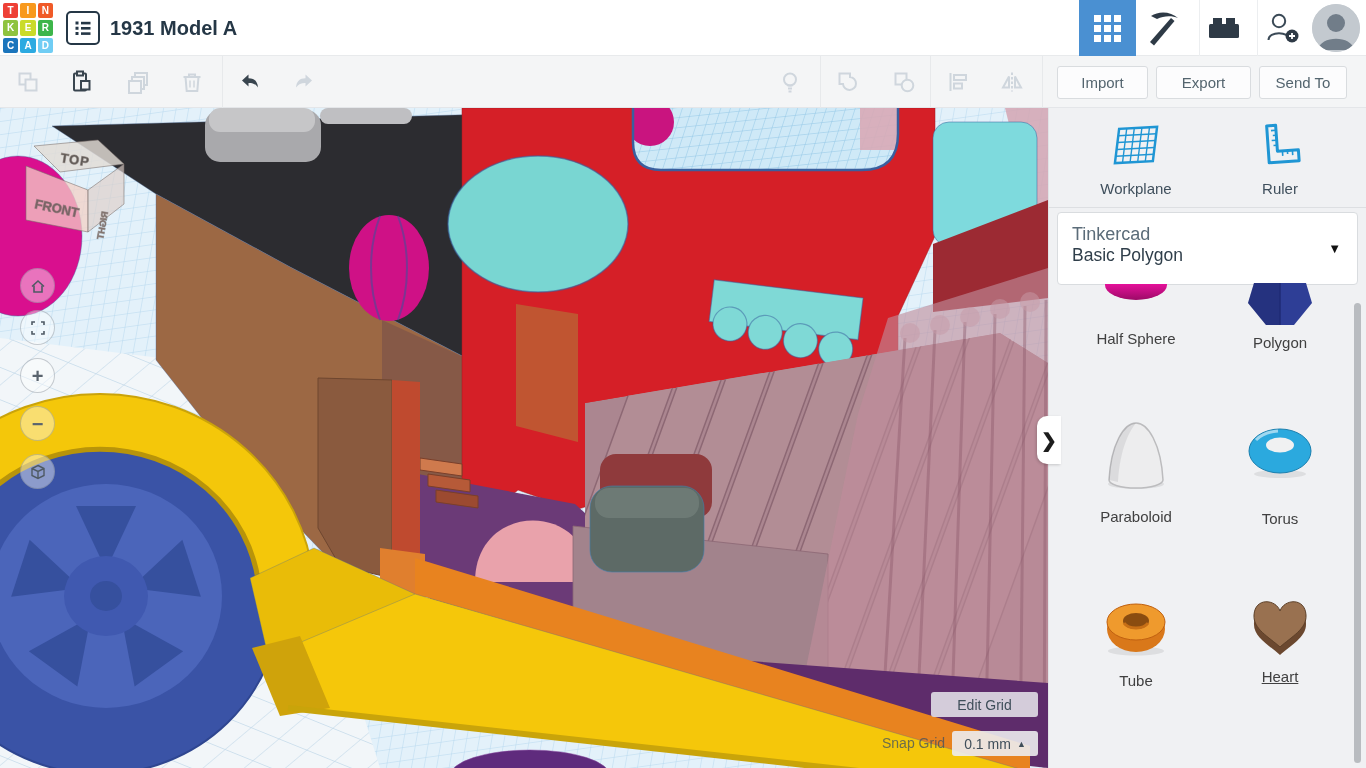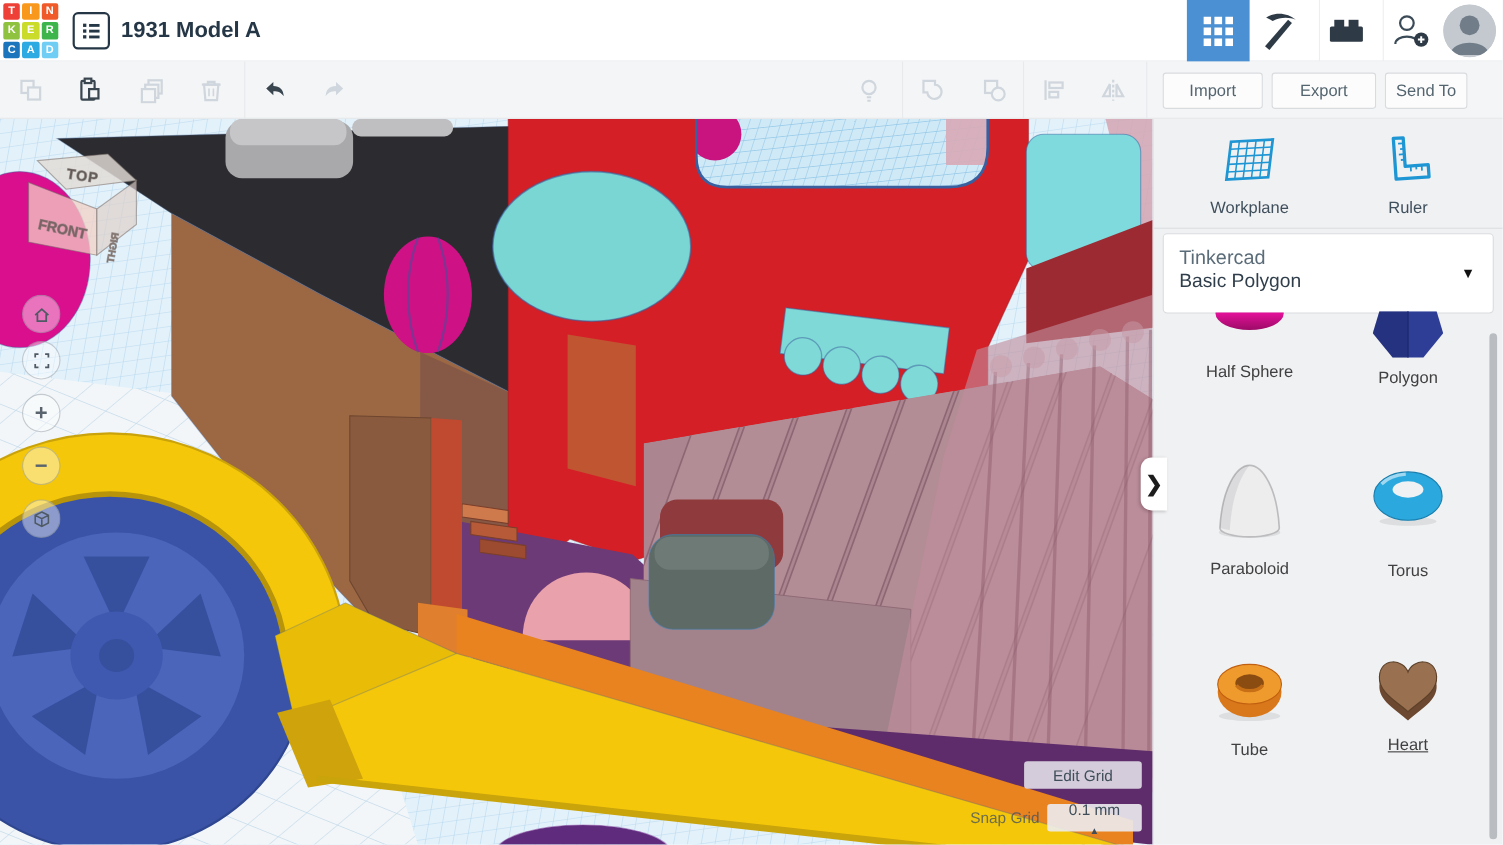--- a/index.html
+++ b/index.html
@@ -27,21 +27,21 @@
   .tsep { position:absolute; top:0; width:1px; height:52px; background:#e7e9eb; }
   .tbtn { position:absolute; top:10px; height:33px; background:#fcfcfd; border:1px solid #d9dcdf; border-radius:3px; color:#54656f; font-size:15px; font-family:"Liberation Sans",sans-serif; cursor:pointer; }
 
   
   .viewport { position:absolute; left:0; top:108px; width:1048px; height:660px; overflow:hidden; background:#e3f1fa; }
   .vc { position:absolute; left:20px; width:35px; height:35px; border-radius:50%; background:rgba(255,255,255,0.42); border:1px solid rgba(100,112,124,0.35); display:flex; align-items:center; justify-content:center; cursor:pointer; color:#4f5a64; }
   .vc .glyph { font-size:20px; font-weight:bold; color:#5a646e; line-height:1; }
   .collapse-tab { position:absolute; left:1037px; top:416px; width:24px; height:48px; background:#fff; border-radius:10px 0 0 10px; box-shadow:-1px 1px 3px rgba(0,0,0,0.18); display:flex; align-items:center; justify-content:center; font-size:19px; font-weight:bold; color:#1c1c1c; cursor:pointer; z-index:45; }
   .edit-grid { position:absolute; left:931px; top:584px; width:107px; height:25px; background:rgba(233,233,237,0.85); border-radius:3px; color:#3f4e5a; font-size:14px; display:flex; align-items:center; justify-content:center; cursor:pointer; }
   .snap-label { position:absolute; left:882px; top:627px; font-size:14px; color:rgba(63,79,97,0.75); }
-  .snap-btn { position:absolute; left:952px; top:623px; width:86px; height:25px; background:rgba(236,236,240,0.9); border-radius:3px; color:#3f4e5a; font-size:14px; display:flex; align-items:center; justify-content:center; gap:6px; cursor:pointer;flex-direction:column; }
+  .snap-btn { position:absolute; left:952px; top:623px; width:86px; height:25px; background:rgba(236,236,240,0.9); border-radius:3px; color:#3f4e5a; font-size:14px; display:flex; align-items:center; justify-content:center; gap:6px; cursor:pointer; }
   .snap-btn .caret { font-size:9px; }
 
   
   .panel { position:absolute; left:1048px; top:108px; width:318px; height:660px; background:#f0f1f3; border-left:1px solid #e2e4e7; z-index:30; }
   .ptool { position:absolute; top:14px; width:120px; text-align:center; cursor:pointer; }
   .ptool .plabel { margin-top:8px; font-size:15px; color:#3f4f5c; }
   .pdivider { position:absolute; left:0; top:99px; width:318px; height:1px; background:#dddfe2; }
   .libcard { position:absolute; left:8px; top:104px; width:301px; height:73px; background:#fff; border:1px solid #d9dcdf; border-radius:4px; cursor:pointer; }
   .libcard .brand { position:absolute; left:14px; top:11px; font-size:18px; color:#5b6c79; }
   .libcard .sel { position:absolute; left:14px; top:32px; font-size:17.5px; color:#2f3e4a; }
@@ -196,21 +196,21 @@
     <button class="tbi" style="left:992px;">
       <svg width="24" height="24" viewBox="0 0 24 24" stroke="#cfd6dd" stroke-width="2" fill="none">
         <path d="M12,2.5 V21.5" stroke-dasharray="2.5 2"></path>
           <path d="M9,6.5 L3,17.5 H9 Z"></path>
           <path d="M15,6.5 L21,17.5 H15 Z"></path>
       </svg>
     </button>
     <div class="tsep" style="left:1042px;"></div>
     <button class="tbtn" style="left:1057px;width:91px;">Import</button>
     <button class="tbtn" style="left:1156px;width:95px;">Export</button>
-    <button class="tbtn" style="left:1259px;width:75px;">Send To</button>
+    <button class="tbtn" style="left:1259px;width:88px;">Send To</button>
   </div>
 
   <div class="viewport">
     <svg width="1048" height="660" viewBox="0 0 1048 660">
       <defs>
         <pattern id="gs" width="13" height="13" patternUnits="userSpaceOnUse" patternTransform="rotate(-8) skewX(-18)">
           <rect width="13" height="13" fill="#e3f1fa"></rect>
           <path d="M13,0 H0 V13" stroke="#b5d8ee" fill="none" stroke-width="1"></path>
         </pattern>
         <pattern id="gb" width="30" height="30" patternUnits="userSpaceOnUse" patternTransform="rotate(22) skewX(-28)">

